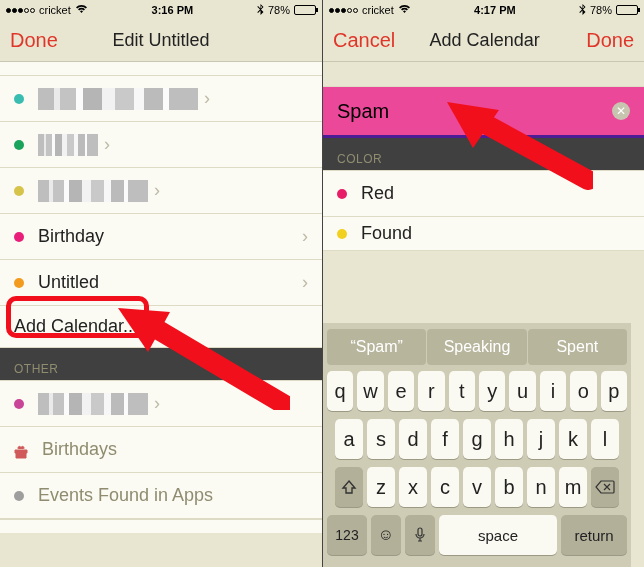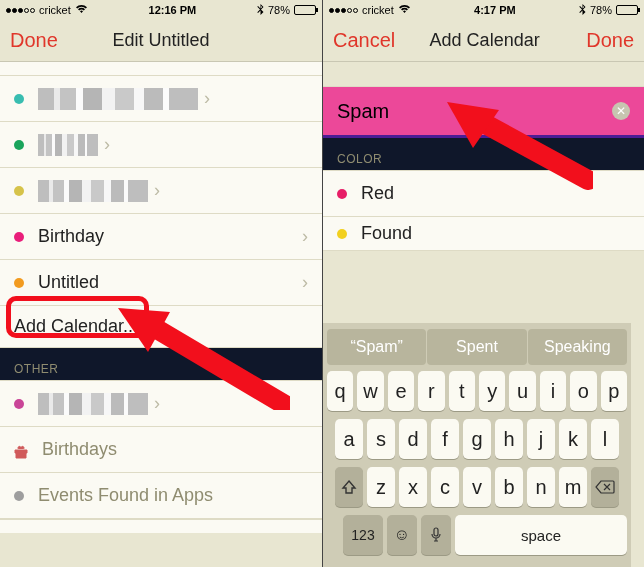--- a/index.html
+++ b/index.html
@@ -88,21 +88,21 @@
     max-width: 160px;
   }
   .row .blur.short { max-width: 60px; }
   .row .blur.med { max-width: 110px; }
 
   .row.muted .lbl { color: #8f8c70; }
   .row .ic { width: 14px; height: 14px; margin-right: 14px; flex-shrink: 0; }
   .section-head {
     font-size: 12px; color: #8f8c70;
     padding: 14px 14px 4px;
-    background: #0f172a;
+    background: #404040;
     text-transform: uppercase;
     letter-spacing: 0.5px;
     border-bottom: 1px solid #dedbc5;
   }
   .truncated-row-top {
     height: 14px; background: #fbfaf3; border-bottom: 1px solid #dedbc5;
   }
   .truncated-row-bot {
     height: 14px; background: #fbfaf3; border-top: 1px solid #dedbc5;
   }
@@ -159,21 +159,21 @@
   }
   .krow.r1 .key { width: 28px; }
   .krow.r2 .key { width: 28px; }
   .krow.r3 .key { width: 28px; }
   .key.wide { width: 40px; background:#b3b09a; flex-shrink:0; }
   .key.space { flex: 1; font-size: 15px; }
   .key.ret { width: 66px; background:#b3b09a; font-size: 15px; flex-shrink:0; }
   .key.num { width: 40px; background:#b3b09a; font-size: 14px; flex-shrink:0;}
   .key.emoji { width: 30px; background:#b3b09a; flex-shrink:0; font-size: 16px;}
   .key.mic { width: 30px; background:#b3b09a; flex-shrink:0; }
-  .krow.r4 { gap: 4px; margin-left: 16px; }
+  .krow.r4 { gap: 4px; }
   .krow.r4 .key { height: 40px; }
 </style>
 </head>
 <body>
 
 <div class="shot left">
 
   <div class="status">
     <div class="sleft">
       <span class="dots">
@@ -183,21 +183,21 @@
           <span></span>
           <span></span>
       </span>
       <span>cricket</span>
       <span class="wifi">
         <svg width="13" height="10" viewBox="0 0 13 10">
             <path d="M6.5 9 L8 7.3 A2.2 2.2 0 0 0 5 7.3 Z M3 5.3 A5 5 0 0 1 10 5.3 L8.8 6.5 A3.3 3.3 0 0 0 4.2 6.5 Z M1 3.3 A8 8 0 0 1 12 3.3 L10.8 4.5 A6.3 6.3 0 0 0 2.2 4.5 Z" fill="#000"></path>
           </svg>
       </span>
     </div>
-    <div style="font-weight:600">12:16 PM</div>
+    <div style="font-weight:600">3:16 PM</div>
     <div class="sright">
       <span>
         <svg width="7" height="11" viewBox="0 0 7 11">
             <path d="M3.5 0 L6.5 3 L4 5.5 L6.5 8 L3.5 11 L3.5 6.5 L1 9 L0.3 8.3 L3 5.5 L0.3 2.7 L1 2 L3.5 4.5 Z M4 2 L4 4.3 L5.2 3.1 Z M4 7 L5.2 7.9 L4 9 Z" fill="#000"></path>
           </svg>
       </span>
       <span>78%</span>
       <span class="batt"><span class="fill" style="width:78%"></span></span>
     </div>
   </div>
@@ -322,22 +322,22 @@
   </div>
 
   <svg class="arrow" style="left:110px; top:90px;" width="160" height="100" viewBox="0 0 160 100">
     <path d="M155 90 L45 30" stroke="#f20f1c" stroke-width="20" stroke-linecap="round"></path>
     <polygon points="14,12 66,20 40,58" fill="#f20f1c"></polygon>
   </svg>
 
   <div class="kbd">
     <div class="sugg">
       <div class="s">“Spam”</div>
+      <div class="s">Speaking</div>
       <div class="s">Spent</div>
-      <div class="s">Speaking</div>
     </div>
     <div class="krow r1">
       <div class="key">q</div>
       <div class="key">w</div>
       <div class="key">e</div>
       <div class="key">r</div>
       <div class="key">t</div>
       <div class="key">y</div>
       <div class="key">u</div>
       <div class="key">i</div>
@@ -378,15 +378,16 @@
     <div class="krow r4">
       <div class="key num">123</div>
       <div class="key emoji">☺</div>
       <div class="key mic">
         <svg width="12" height="16" viewBox="0 0 12 16">
             <rect x="4" y="1" width="4" height="8" rx="2" fill="none" stroke="#333" stroke-width="1.2"></rect>
             <path d="M2 7a4 4 0 0 0 8 0M6 11v3M4 14h4" fill="none" stroke="#333" stroke-width="1.2"></path>
           </svg>
       </div>
       <div class="key space">space</div>
+      <div class="key ret">return</div>
     </div>
   </div>
 </div>
 
 </body></html>

